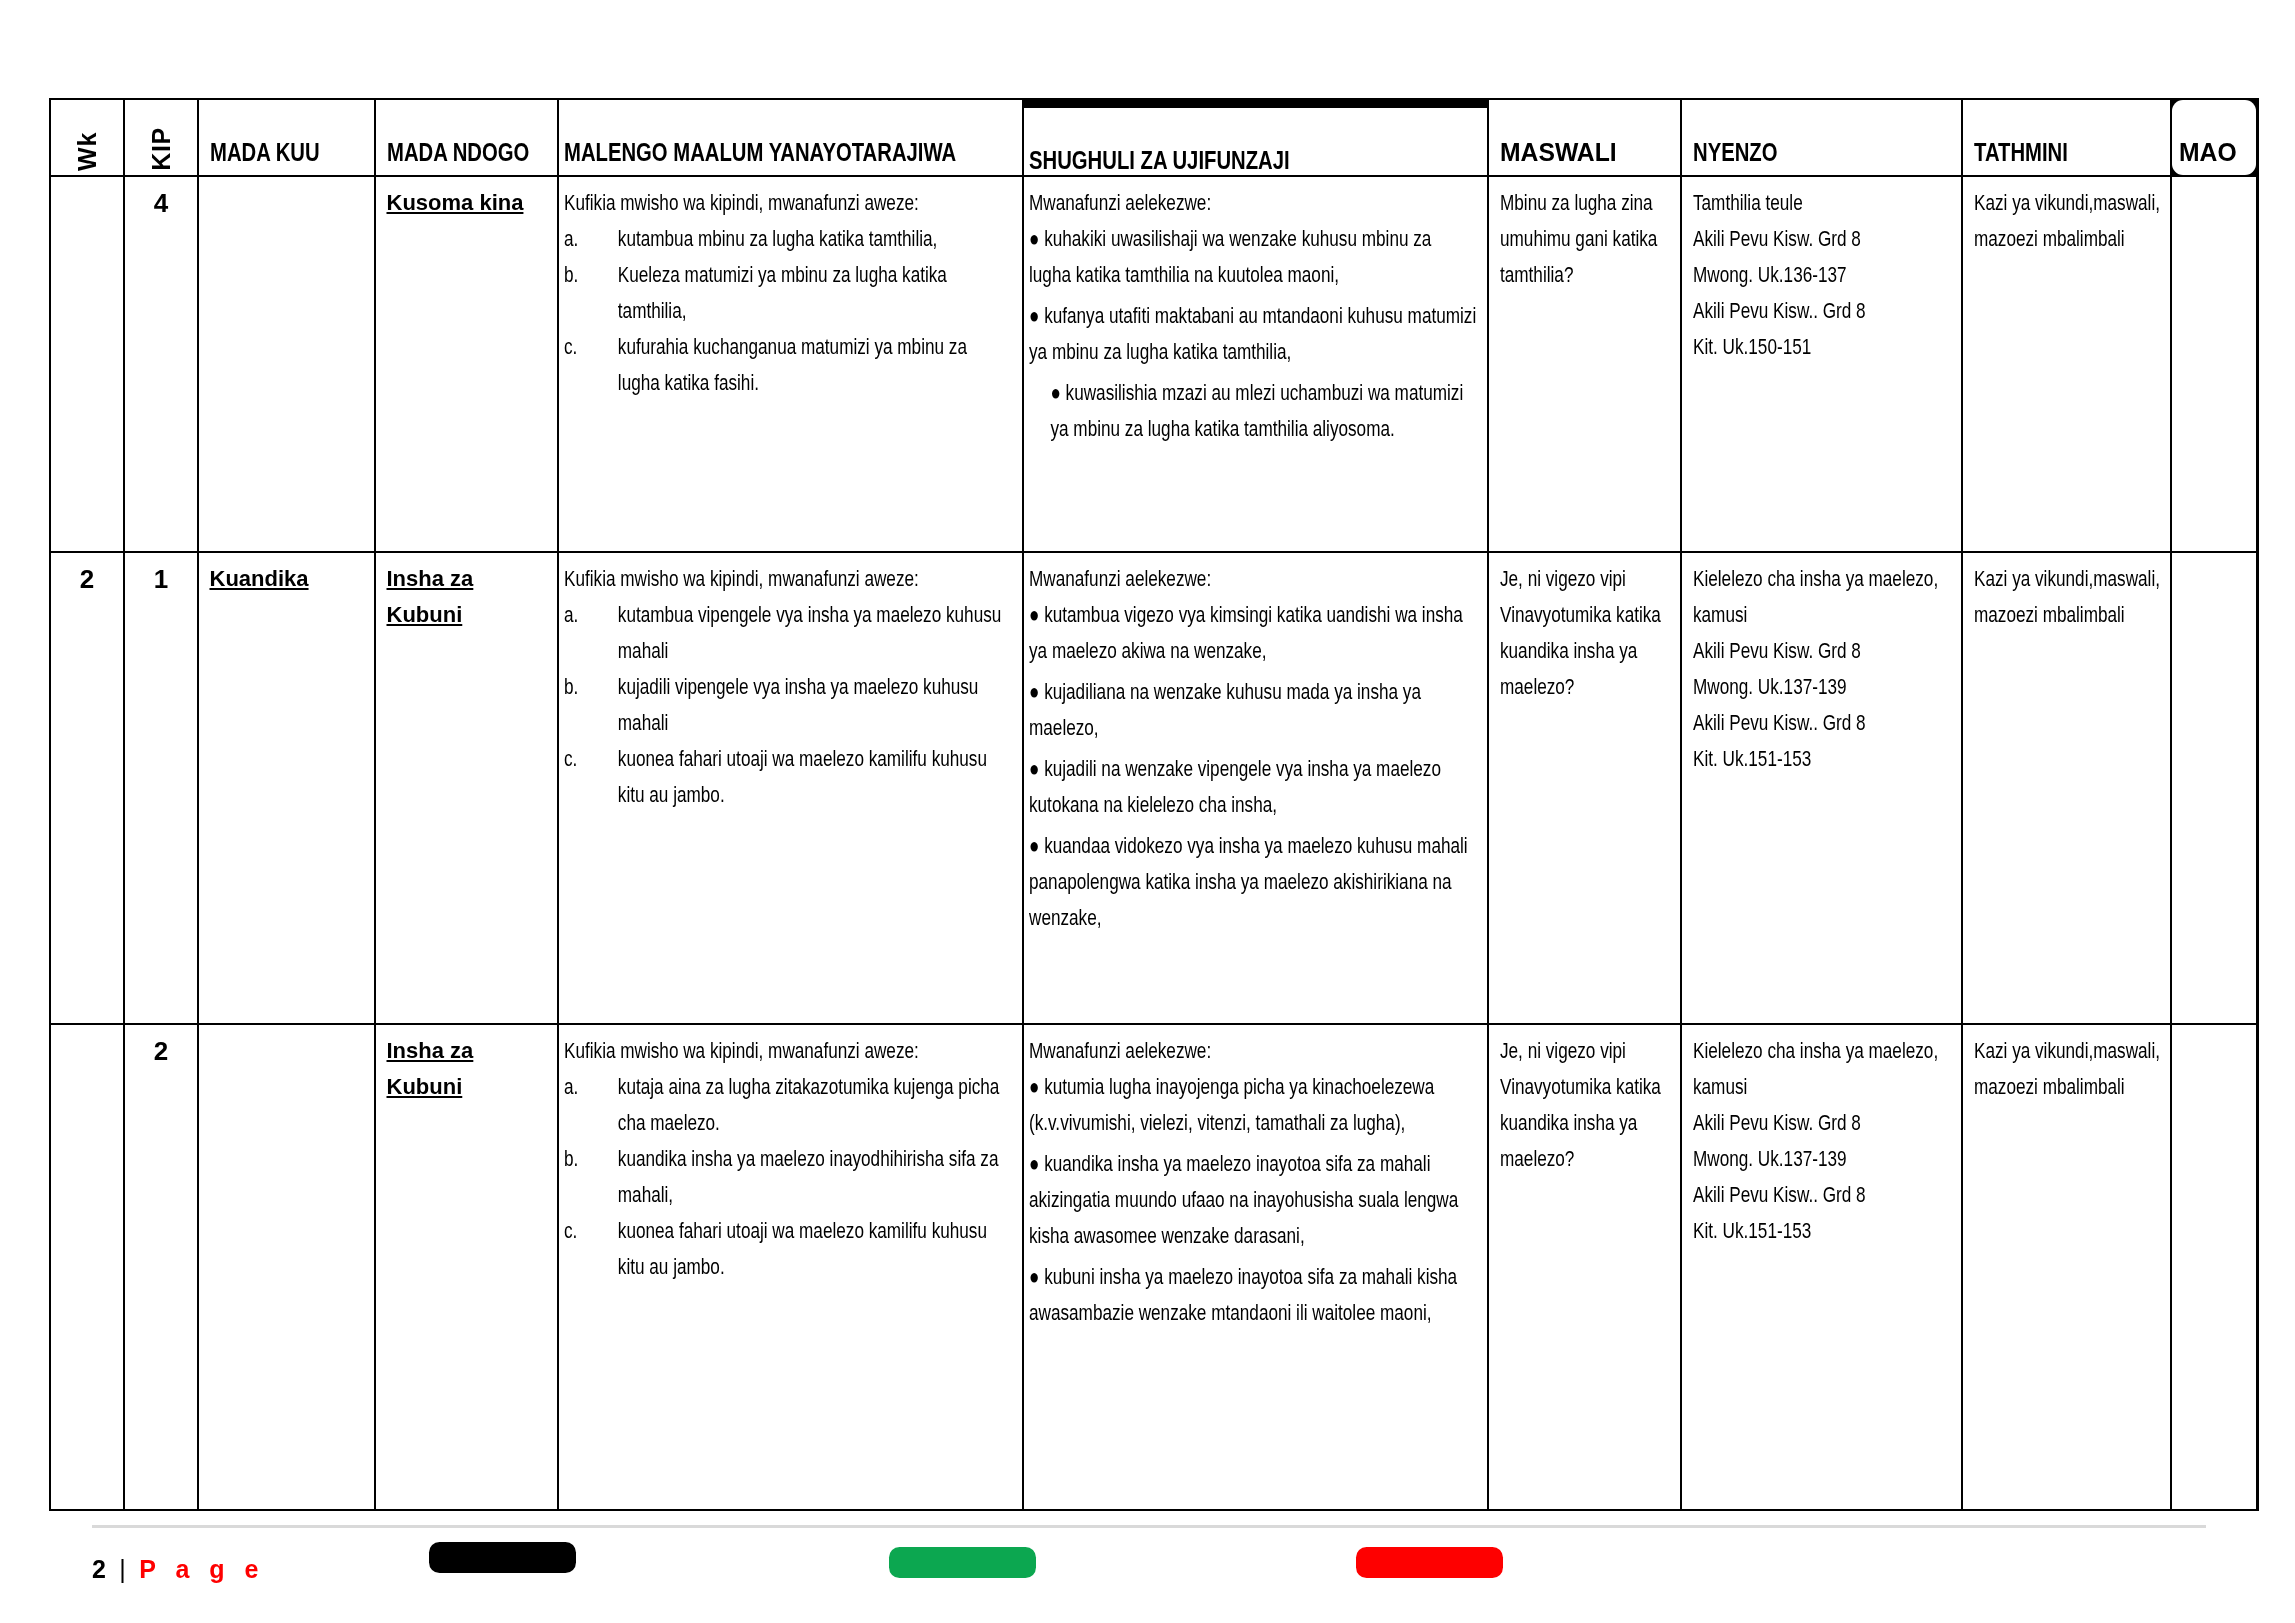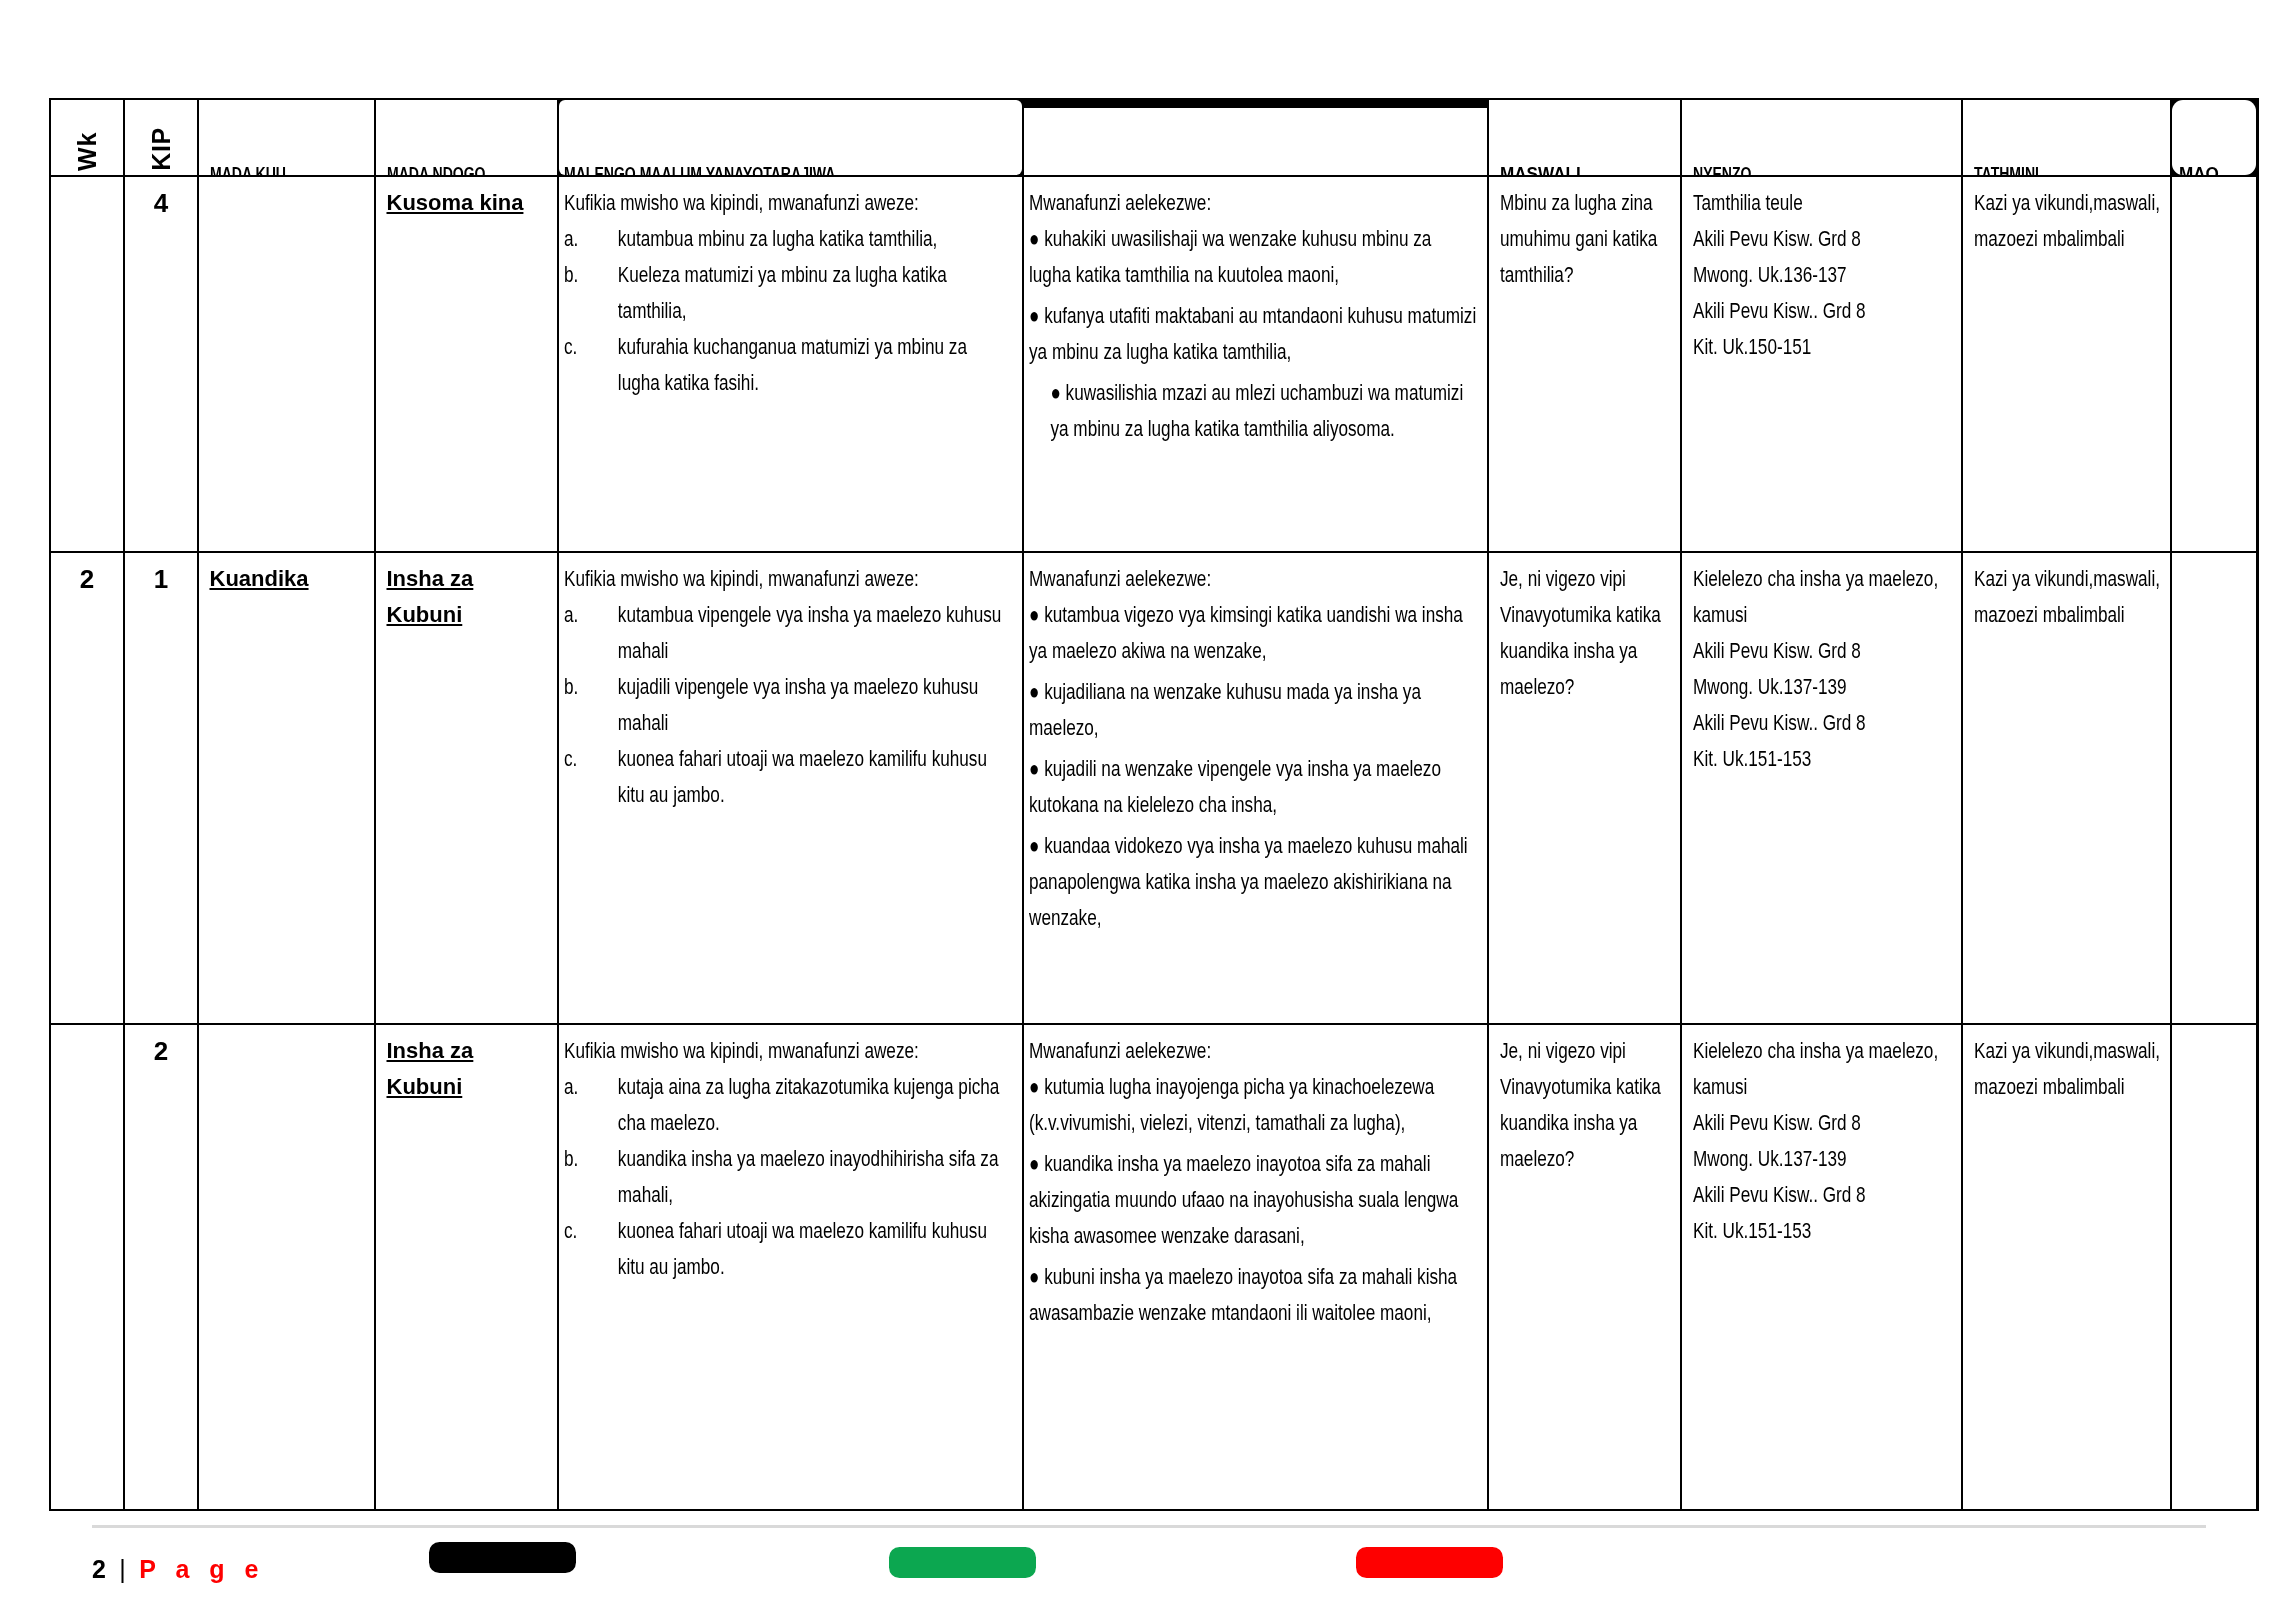--- a/index.html
+++ b/index.html
@@ -13,21 +13,21 @@
     box-sizing:border-box;background:#000;padding:2px;
     display:grid;gap:2px;
     grid-template-columns:72px 72px 175px 181px 463px 463px 191px 279px 207px 84px;
     grid-template-rows:75px 374px 470px 484px;
   }
   .cell{background:#fff;overflow:hidden;box-sizing:border-box;padding:7.9px 10.5px;}
   
   .cnd{transform:scaleX(0.78);transform-origin:0 0;width:128.2%;}
   .cnd95{transform:scaleX(0.95);transform-origin:0 0;width:105.2%;}
   
-  .hcell{font-weight:bold;font-size:18px;line-height:33px;padding-top:25px;white-space:pre-line;}
+  .hcell{font-weight:bold;font-size:26px;line-height:33px;padding-top:3px;white-space:pre-line;}
   .hcell-rot{display:flex;align-items:flex-end;justify-content:center;padding:3.9px 2.6px;}
   .vtext{writing-mode:vertical-rl;transform:rotate(180deg);font-weight:bold;font-size:25px;letter-spacing:0.7px;}
   
   .body-text{font-size:22px;line-height:36px;}
   .bold{font-weight:bold;text-decoration:underline;}
   .num-cell{text-align:center;font-weight:bold;font-size:26px;padding-top:10.5px;}
   .li{position:relative;padding-left:69px;}
   .li .mk{position:absolute;left:0;top:0;}
   .para{margin:0 0 5.2px 0;}
   .ind{padding-left:27.5px;}
@@ -54,21 +54,21 @@
     </div>
     <div class="cell hcell-rot">
       <span class="vtext">KIP</span>
     </div>
     <div class="cell hcell">
       <div class="cnd">MADA KUU</div>
     </div>
     <div class="cell hcell">
       <div class="cnd">MADA NDOGO</div>
     </div>
-    <div class="cell hcell" style="padding-left:5.2px;border-radius:6px;">
+    <div class="cell hcell" style="padding-left:5.2px;">
       <div class="cnd">MALENGO MAALUM YANAYOTARAJIWA</div>
     </div>
     <div class="cell hcell" style="padding-left:5.2px;margin-top:8px;">
       <div class="cnd">SHUGHULI ZA UJIFUNZAJI</div>
     </div>
     <div class="cell hcell">
       <div class="cnd95">MASWALI
 DADISI</div>
     </div>
     <div class="cell hcell">

